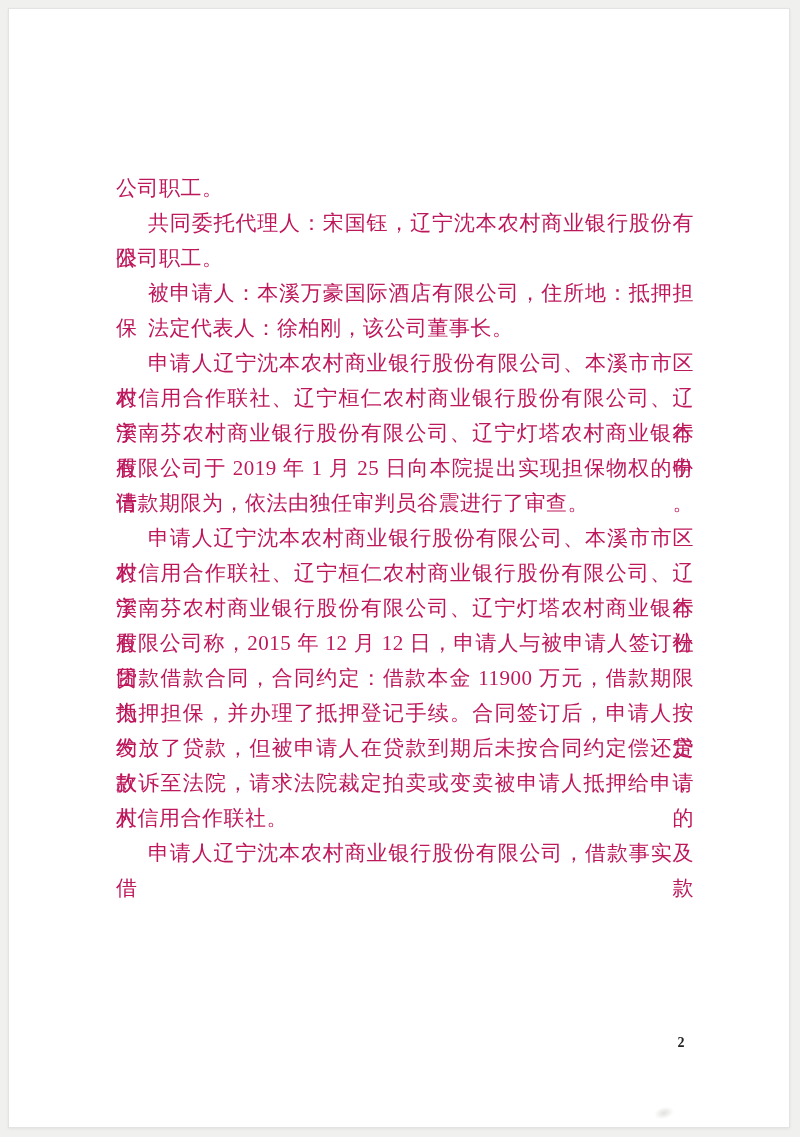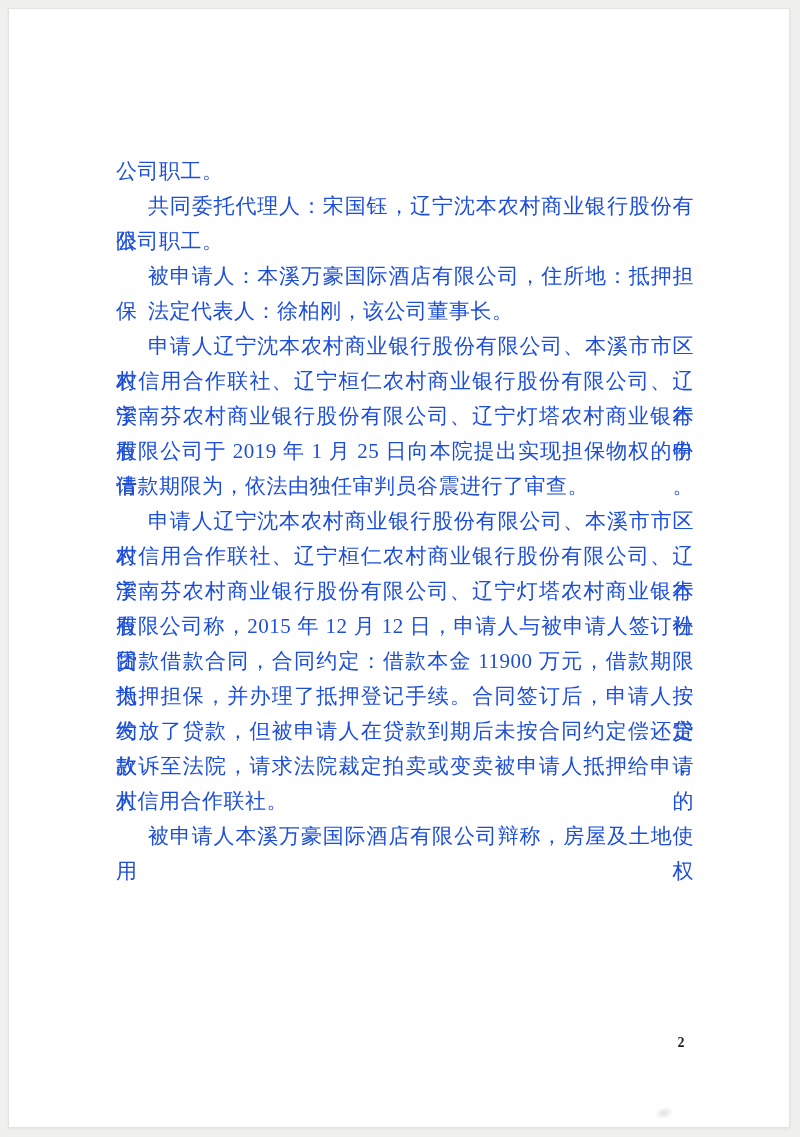--- a/index.html
+++ b/index.html
@@ -23,23 +23,23 @@
     width: 782px;
     height: 1120px;
     background: #ffffff;
     border: 1px solid #e3e3e1;
     box-sizing: border-box;
     box-shadow: 0 1px 3px rgba(0,0,0,0.06);
   }
   .text-block {
     position: absolute;
     left: 107px;
-    top: 145px;
+    top: 162px;
     width: 578px;
-    color: #1d4ed8;
+    color: #be185d;
   }
   .line {
     height: 35px;
     line-height: 35px;
     font-size: 21px;
     letter-spacing: 0.5px;
     text-align: left;
   }
   .line.indent {
     text-indent: 32px;
@@ -87,18 +87,18 @@
         <div class="line">借款期限为，依法由独任审判员谷震进行了审查。</div>
         <div class="line fill indent">申请人辽宁沈本农村商业银行股份有限公司、本溪市市区农</div>
         <div class="line fill">村信用合作联社、辽宁桓仁农村商业银行股份有限公司、辽宁本</div>
         <div class="line fill">溪南芬农村商业银行股份有限公司、辽宁灯塔农村商业银行股份</div>
         <div class="line fill">有限公司称，2015 年 12 月 12 日，申请人与被申请人签订社团</div>
         <div class="line fill">贷款借款合同，合同约定：借款本金 11900 万元，借款期限为</div>
         <div class="line fill">抵押担保，并办理了抵押登记手续。合同签订后，申请人按约定</div>
         <div class="line fill">发放了贷款，但被申请人在贷款到期后未按合同约定偿还贷款，</div>
         <div class="line fill">故诉至法院，请求法院裁定拍卖或变卖被申请人抵押给申请人的</div>
         <div class="line">村信用合作联社。</div>
-        <div class="line fill indent">被申请人本溪万豪国际酒店有限公司辩称，房屋及土地使用权</div>
+        <div class="line fill indent">申请人辽宁沈本农村商业银行股份有限公司，借款事实及借款</div>
       </div>
     <div class="page-number">2</div>
     <div class="smudge"></div>
   </div>
 </div>
 
 </body></html>

